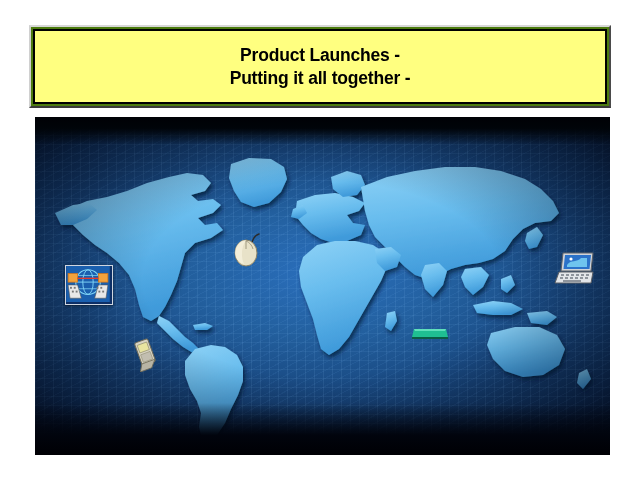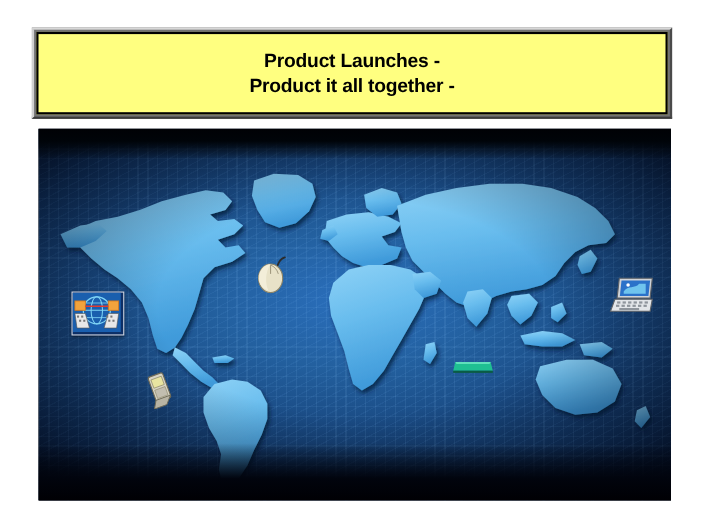--- a/index.html
+++ b/index.html
@@ -20,21 +20,21 @@
     background: #ffffff;
   }
 
   
   .title-frame {
     position: absolute;
     left: 29px;
     top: 25px;
     width: 582px;
     height: 83px;
-    background: #737373;
+    background: #4d7c0f;
     border-top: 2px solid #d8d8d8;
     border-left: 2px solid #d0d0d0;
     border-right: 2px solid #4a4a4a;
     border-bottom: 2px solid #3a3a3a;
     box-sizing: border-box;
     padding: 2px;
   }
   .title-inner {
     width: 100%;
     height: 100%;
@@ -142,21 +142,21 @@
   }
 </style>
 </head>
 <body>
 
 <div class="slide">
 
   <div class="title-frame">
     <div class="title-inner">
       <div class="title-line">Product Launches -</div>
-      <div class="title-line">Product it all together -</div>
+      <div class="title-line">Putting it all together -</div>
     </div>
   </div>
 
   <div class="map-panel">
     <div class="map-sky"></div>
     <div class="grid-v"></div>
     <div class="grid-h"></div>
     <div class="grid-diag"></div>
 
     <svg class="map-svg" viewBox="0 0 575 338" preserveAspectRatio="none">

